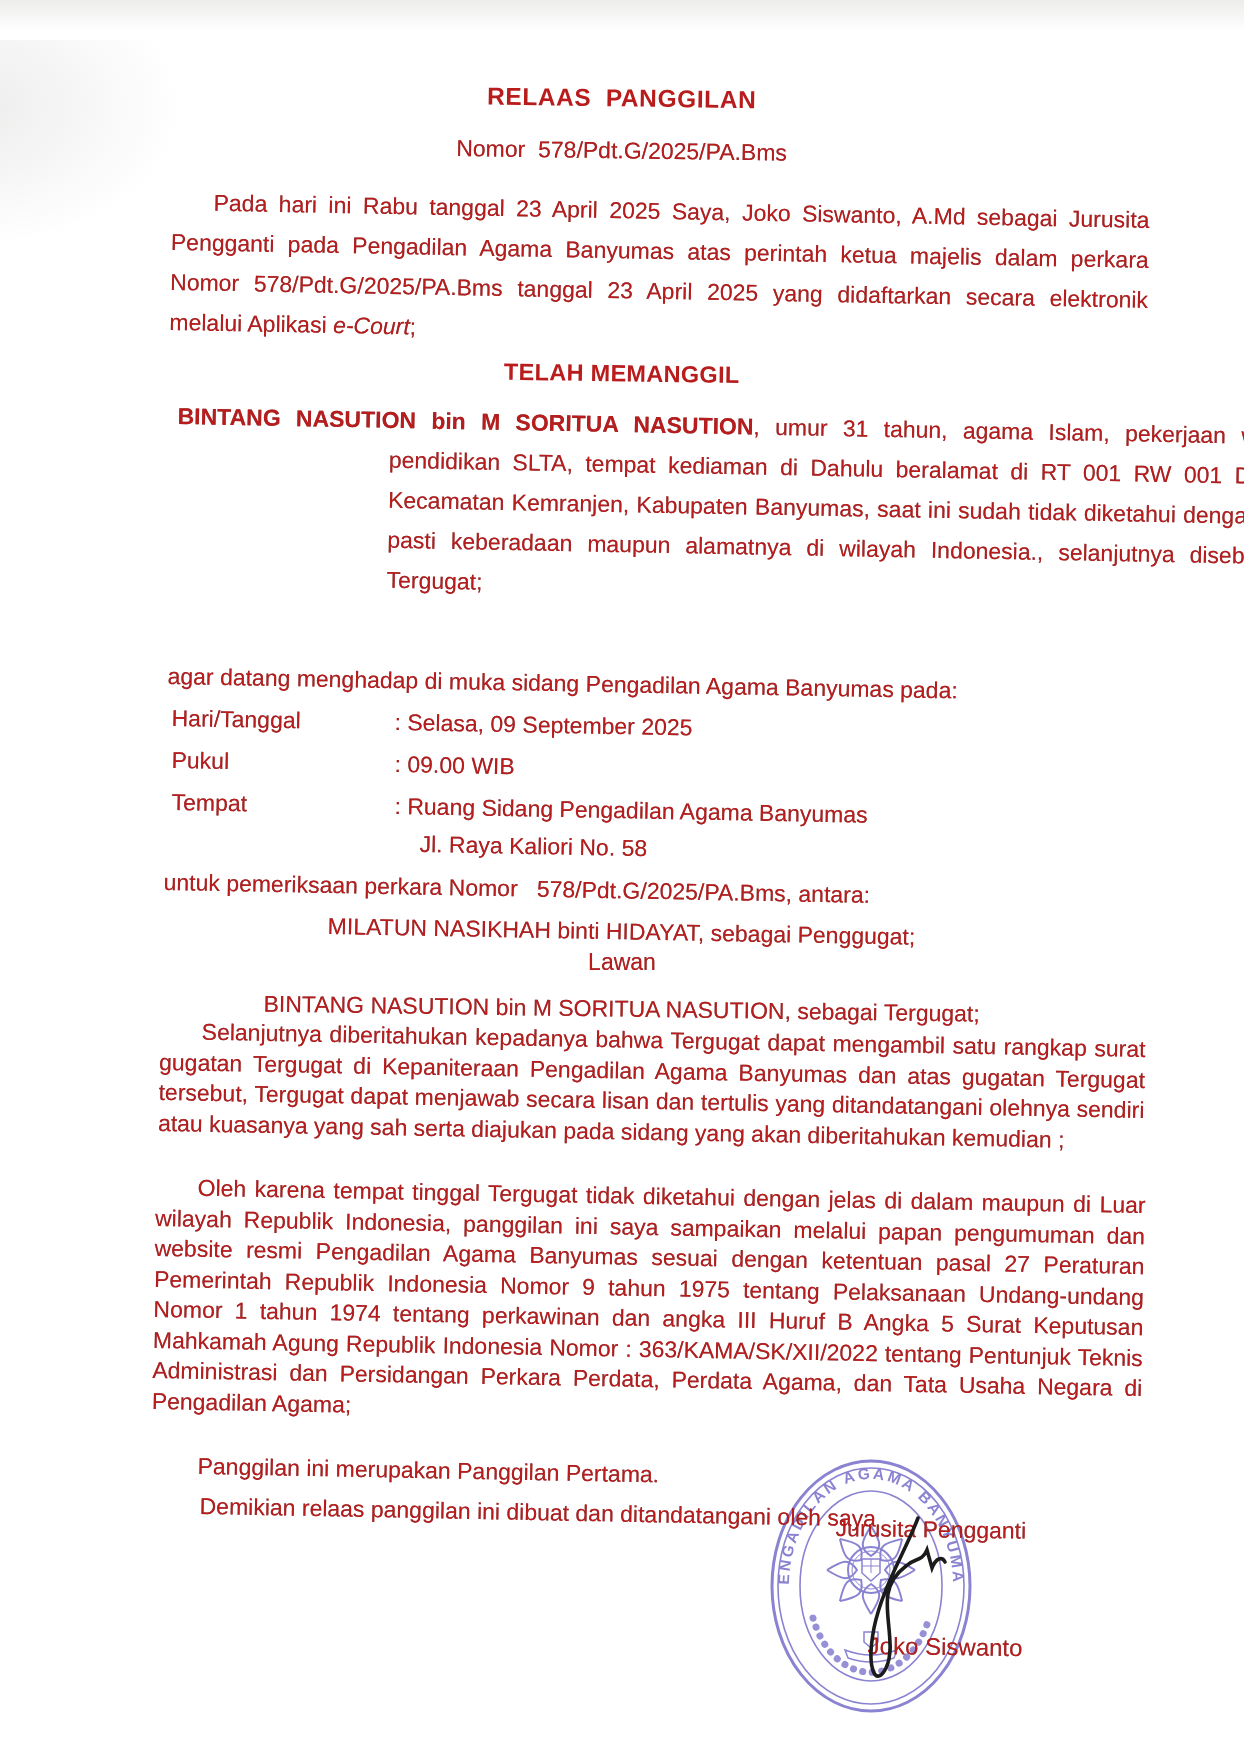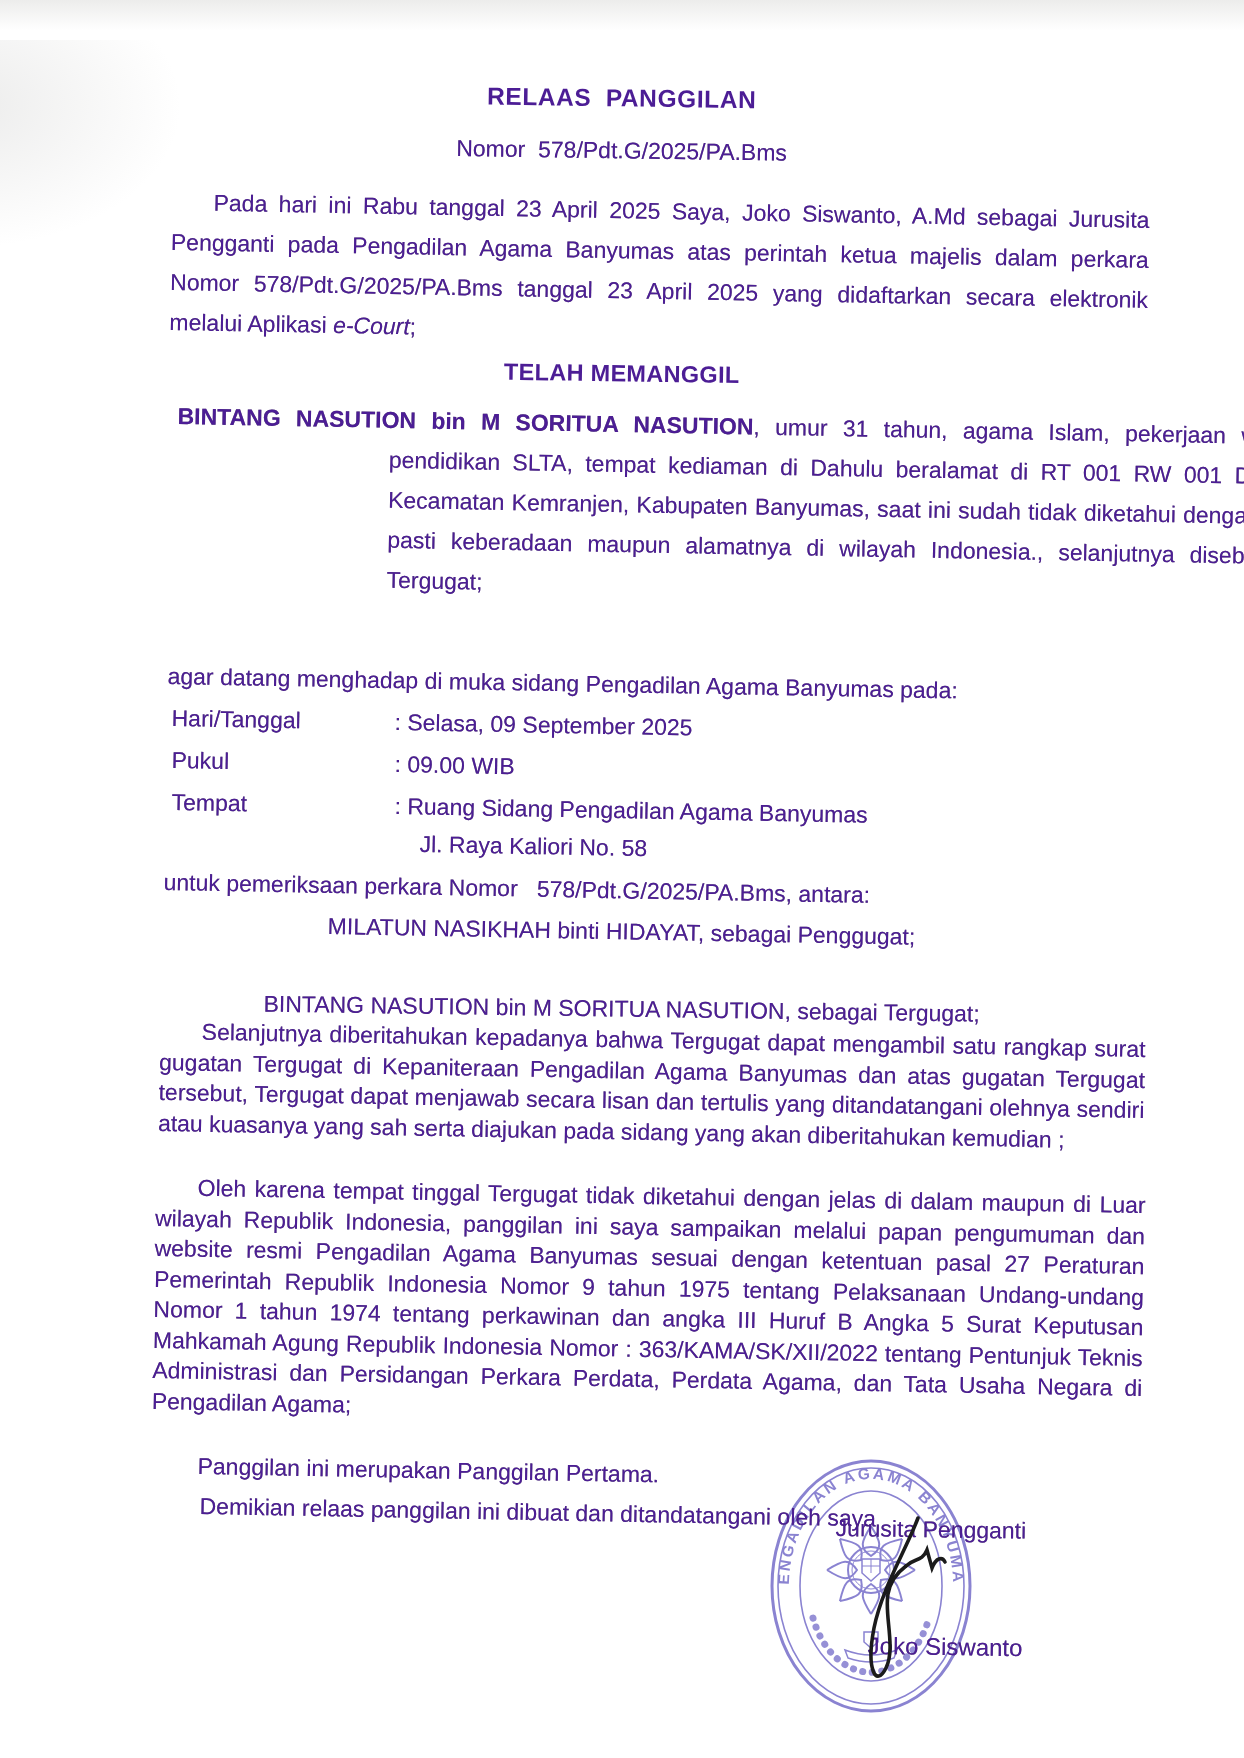--- a/index.html
+++ b/index.html
@@ -2,21 +2,21 @@
 <html><head>
 <meta charset="utf-8">
 <style>
   html,body{margin:0;padding:0;background:#ffffff;}
   .page{
     position:relative;
     width:1244px;height:1758px;
     background:#fff;
     overflow:hidden;
     font-family:"Liberation Sans", sans-serif;
-    color:#4c1d95;
+    color:#b91c1c;
   }
   
   .scan-top{
     position:absolute;left:0;top:0;width:1244px;height:34px;
     background:linear-gradient(#dddddb, rgba(255,255,255,0) 90%);
     opacity:.55;
   }
   .scan-corner{
     position:absolute;left:-60px;top:40px;width:260px;height:220px;
     background:radial-gradient(ellipse at 10% 30%, rgba(180,180,178,.25), rgba(255,255,255,0) 65%);
@@ -74,20 +74,21 @@
   <div class="abs txt sched-row t1" style="top:782px">
     <span class="sched-label">Tempat</span><span>: Ruang Sidang Pengadilan Agama Banyumas</span>
   </div>
 
   <p class="abs txt t1" style="top:824px;left:420px">Jl. Raya Kaliori No. 58</p>
 
   <p class="abs txt prewrap t1" style="top:862px;left:164px;width:980px">untuk pemeriksaan perkara Nomor   578/Pdt.G/2025/PA.Bms, antara:</p>
 
   <p class="abs center-wide txt t1" style="top:900px">MILATUN NASIKHAH binti HIDAYAT, sebagai Penggugat;</p>
 
+  <p class="abs center-wide txt" style="top:942px">Lawan</p>
 
   <p class="abs center-wide txt t2" style="top:980px">BINTANG NASUTION bin M SORITUA NASUTION, sebagai Tergugat;</p>
 
   <p class="abs txt tight just indent t1" style="top:1016px;left:160px;width:986px">Selanjutnya diberitahukan kepadanya bahwa Tergugat dapat mengambil satu rangkap surat gugatan Tergugat di Kepaniteraan Pengadilan Agama Banyumas dan atas gugatan Tergugat tersebut, Tergugat dapat menjawab secara lisan dan tertulis yang ditandatangani olehnya sendiri atau kuasanya yang sah serta diajukan pada sidang yang akan diberitahukan kemudian ;</p>
 
   <p class="abs txt tight just indent t1" style="top:1172px;left:156px;width:990px">Oleh karena tempat tinggal Tergugat tidak diketahui dengan jelas di dalam maupun di Luar wilayah Republik Indonesia, panggilan ini saya sampaikan melalui papan pengumuman dan website resmi Pengadilan Agama Banyumas sesuai dengan ketentuan pasal 27 Peraturan Pemerintah Republik Indonesia Nomor 9 tahun 1975 tentang Pelaksanaan Undang-undang Nomor 1 tahun 1974 tentang perkawinan dan angka III Huruf B Angka 5 Surat Keputusan Mahkamah Agung Republik Indonesia Nomor : 363/KAMA/SK/XII/2022 tentang Pentunjuk Teknis Administrasi dan Persidangan Perkara Perdata, Perdata Agama, dan Tata Usaha Negara di Pengadilan Agama;</p>
 
   <p class="abs txt t1" style="top:1446px;left:198px">Panggilan ini merupakan Panggilan Pertama.</p>
 
   <p class="abs txt t1 overlay-text" style="top:1486px;left:200px">Demikian relaas panggilan ini dibuat dan ditandatangani oleh saya</p>

